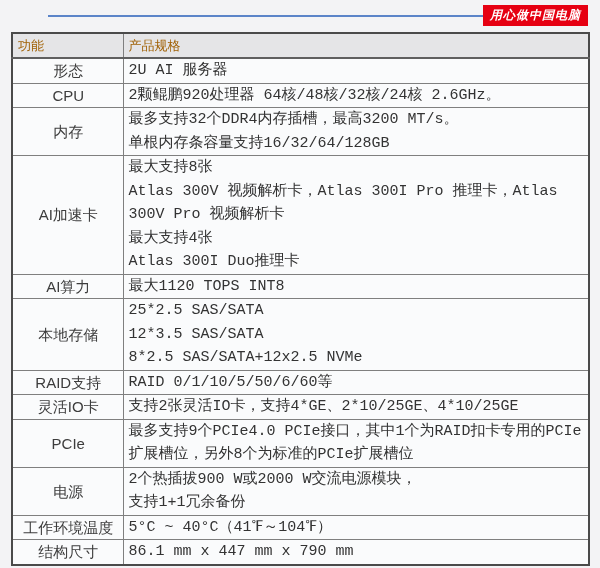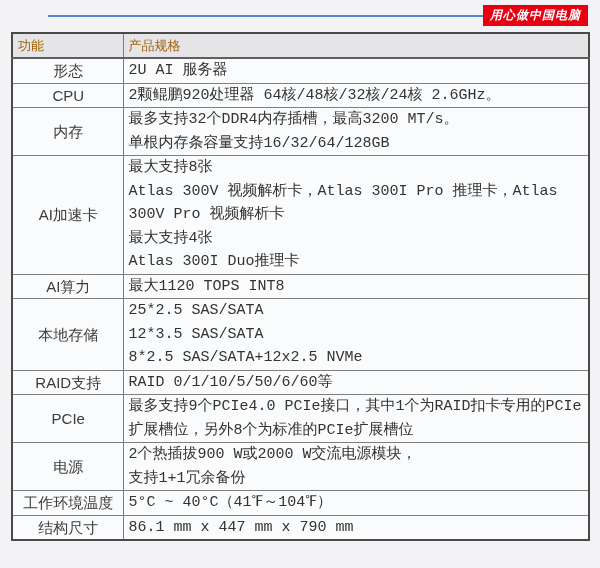--- a/index.html
+++ b/index.html
@@ -125,20 +125,26 @@
           <div class="line">8*2.5 SAS/SATA+12x2.5 NVMe</div>
         </td>
       </tr>
       <tr>
         <th>RAID支持</th>
         <td>
           <div class="line">RAID 0/1/10/5/50/6/60等</div>
         </td>
       </tr>
       <tr>
+        <th>灵活IO卡</th>
+        <td>
+          <div class="line">支持2张灵活IO卡，支持4*GE、2*10/25GE、4*10/25GE</div>
+        </td>
+      </tr>
+      <tr>
         <th>PCIe</th>
         <td>
           <div class="line">最多支持9个PCIe4.0 PCIe接口，其中1个为RAID扣卡专用的PCIe扩展槽位，另外8个为标准的PCIe扩展槽位</div>
         </td>
       </tr>
       <tr>
         <th>电源</th>
         <td>
           <div class="line">2个热插拔900 W或2000 W交流电源模块，</div>
           <div class="line">支持1+1冗余备份</div>

